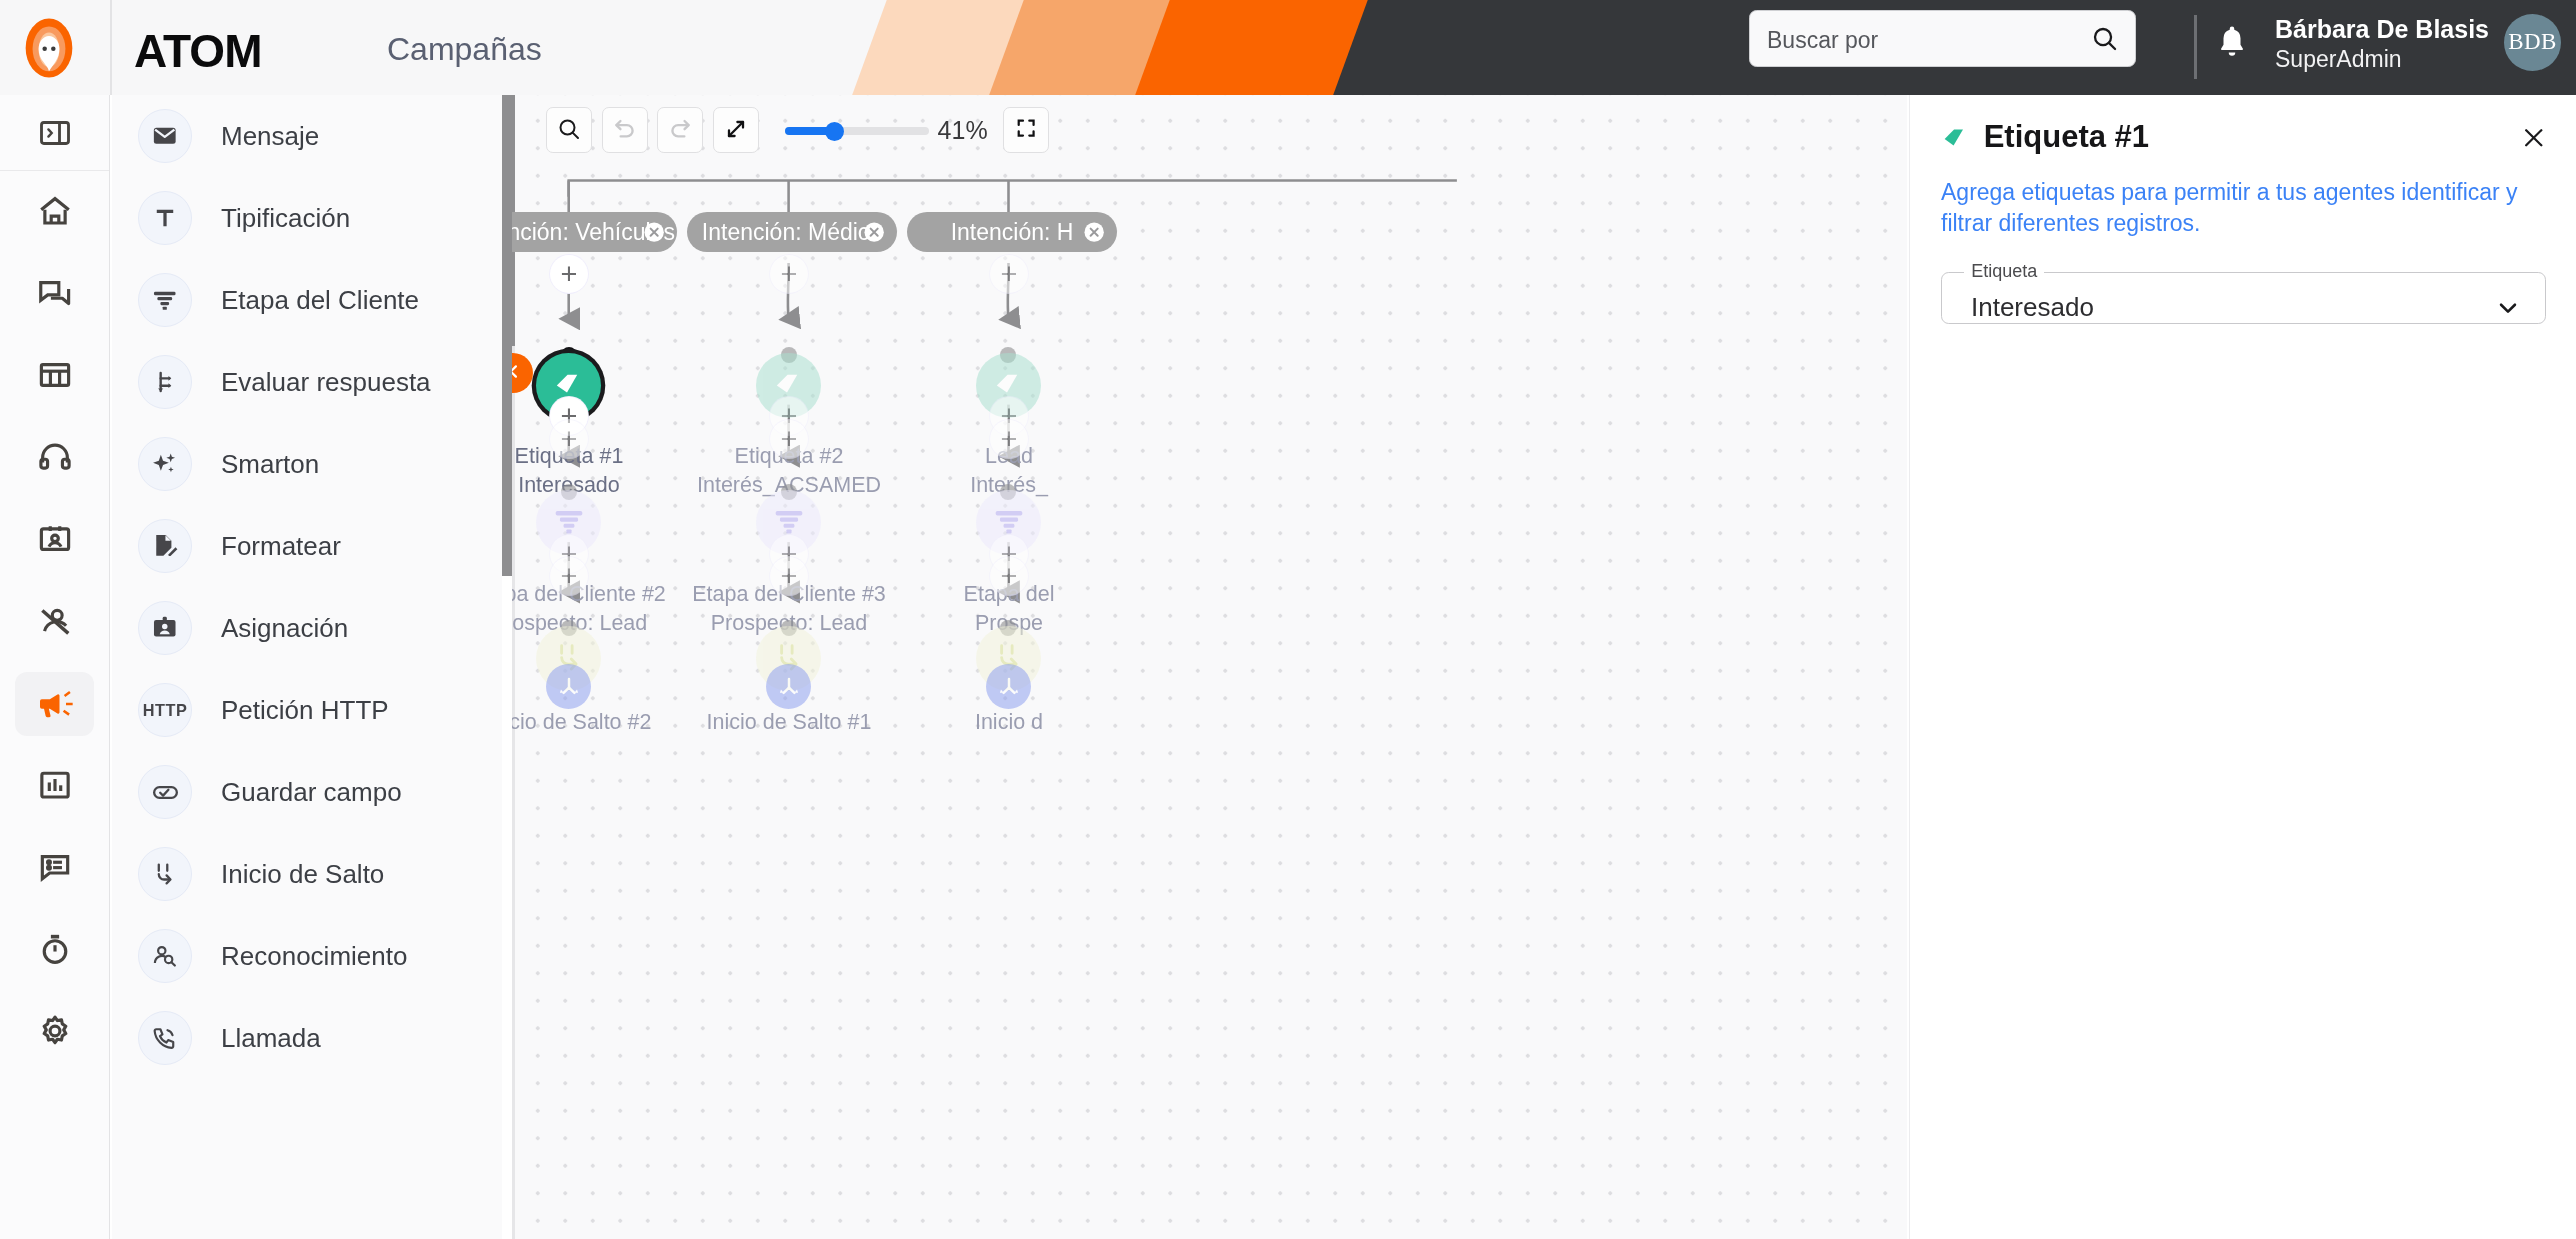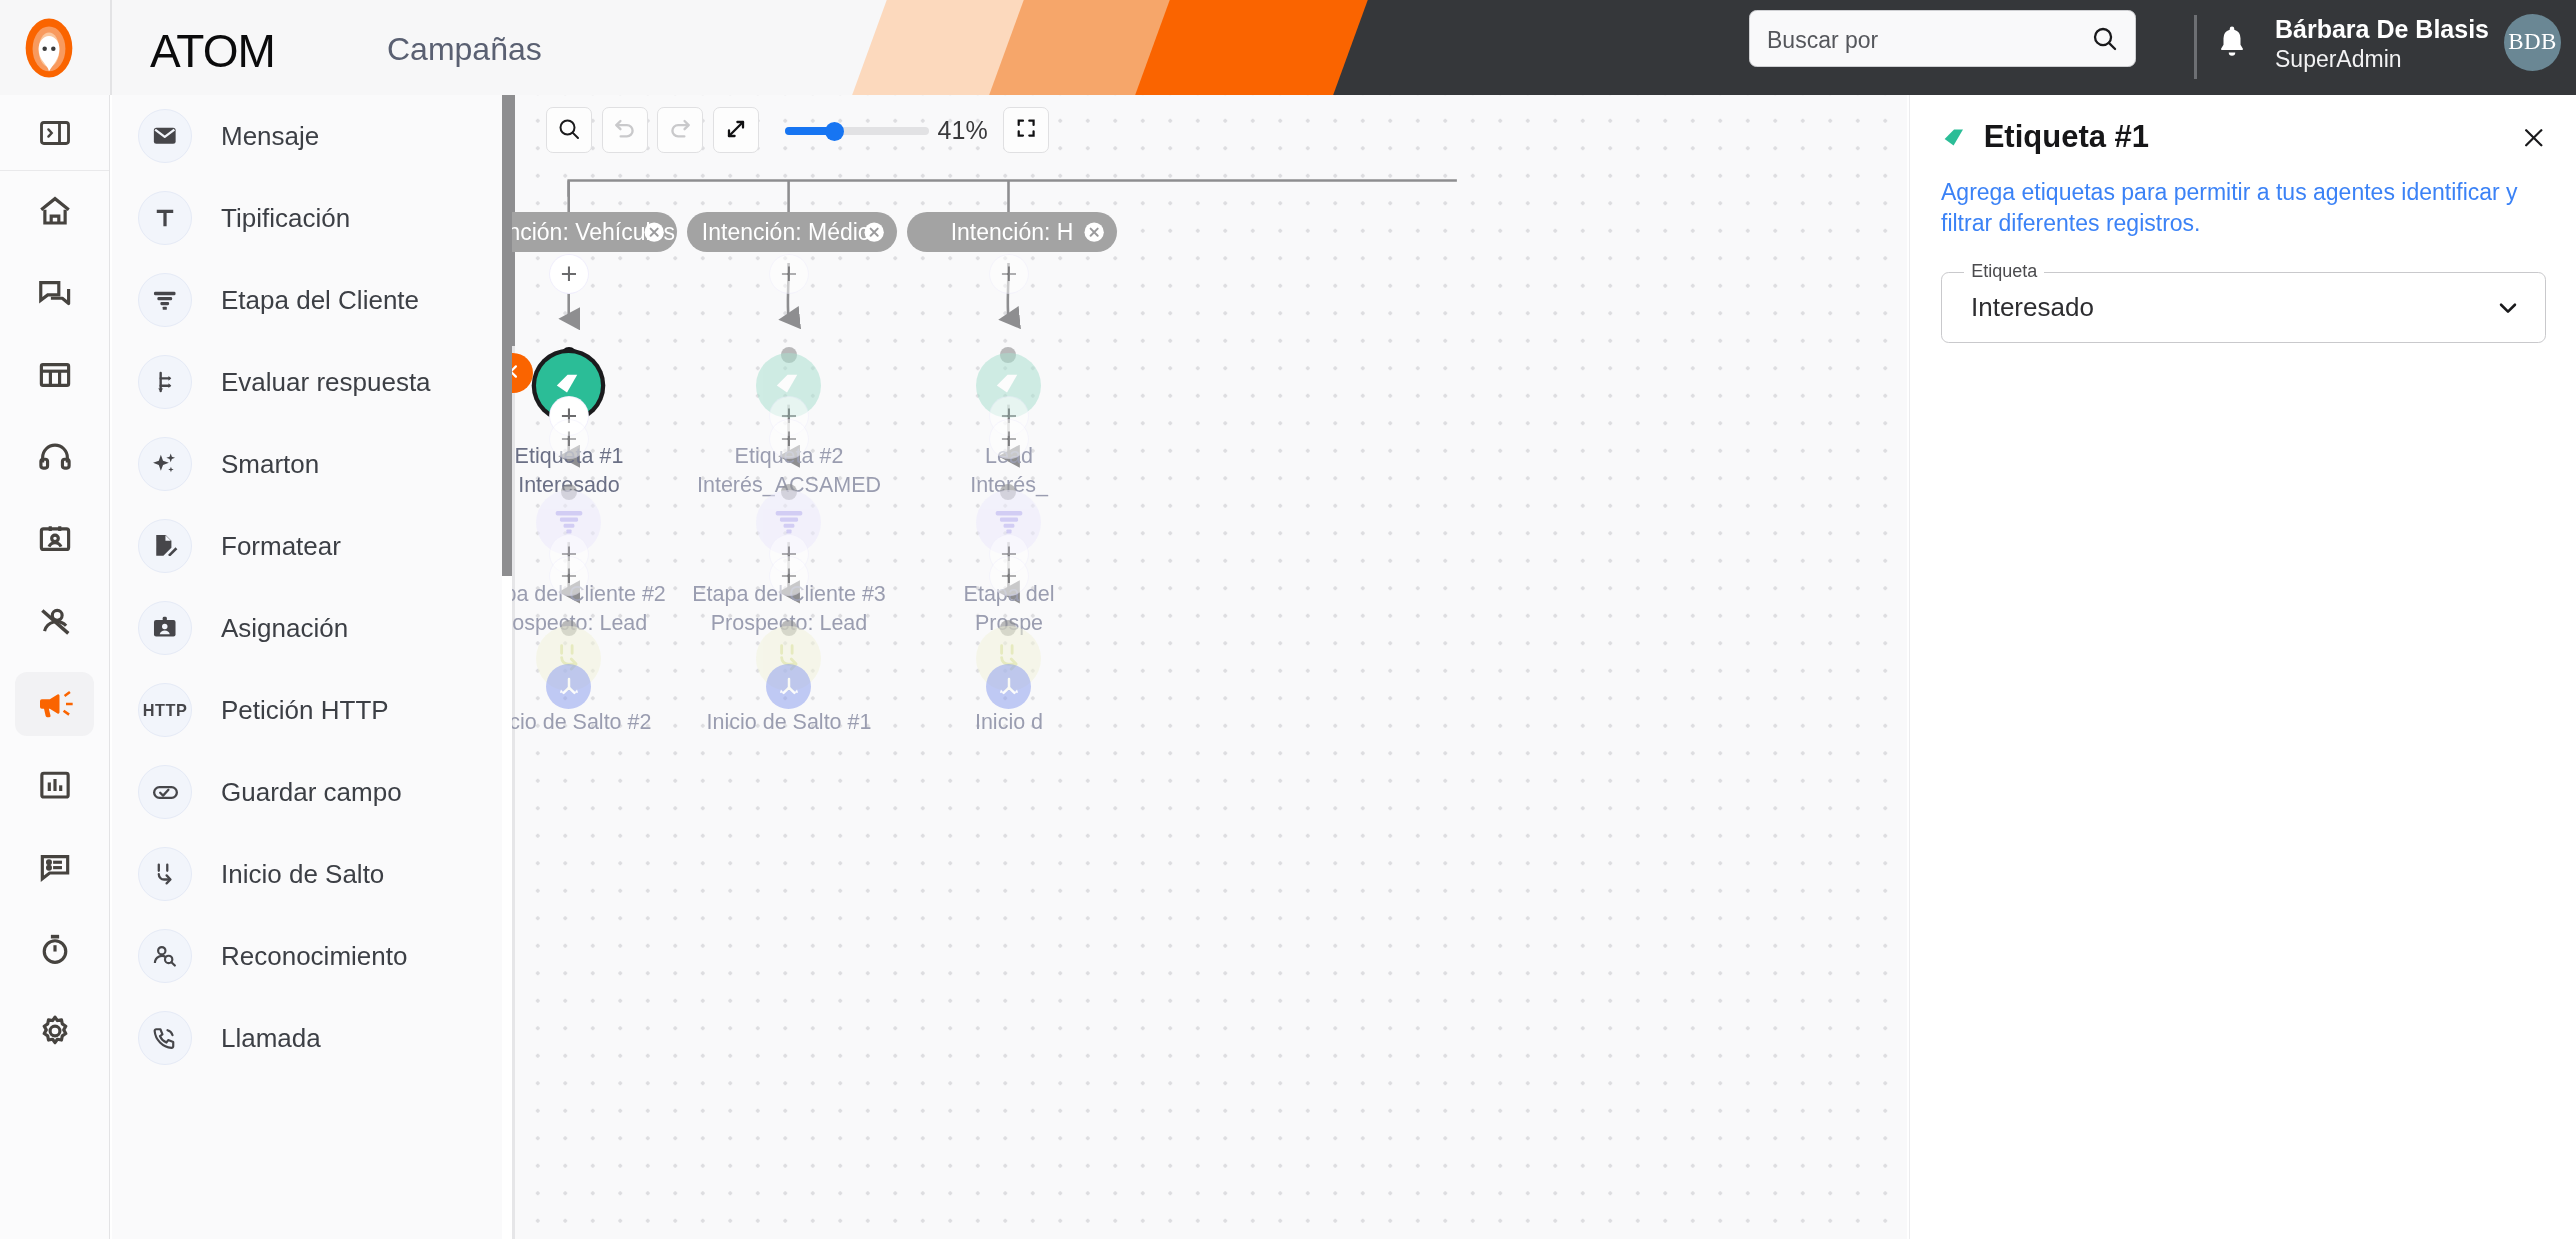--- a/index.html
+++ b/index.html
@@ -14,21 +14,21 @@
   
   .header { position: absolute; top: 0; left: 0; width: 2576px; height: 95px; background: #35373a; overflow: hidden; }
   .hdr-white { position: absolute; top: 0; left: 0; width: 894px; height: 95px; background: #f7f7f8; }
   .hdr-stripe { position: absolute; top: -26px; height: 155px; transform: skewX(-20deg); }
   .s1 { left: 868px; width: 172px; background: #fcd9bd; }
   .s2 { left: 1005px; width: 180px; background: #f6a66a; }
   .s3 { left: 1151px; width: 198px; background: #fa6400; }
   .hdr-logo-sep { position: absolute; left: 110px; top: 0; width: 1.7px; height: 95px; background: #e3e3e5; }
 
   .logo-mark { position: absolute; left: 17px; top: 15.5px; width: 64px; height: 64px; }
-  .brand { position: absolute; left: 150px; top: 24px; font-size: 46px; font-weight: 400; letter-spacing: -0.9px; color: #0b0b0c; font-family: "Liberation Sans", sans-serif; }
+  .brand { position: absolute; left: 134px; top: 24px; font-size: 46px; font-weight: 700; letter-spacing: -0.9px; color: #0b0b0c; font-family: "Liberation Sans", sans-serif; }
   .brand-sub { position: absolute; left: 387px; top: 31px; font-size: 32px; color: #5a6072; font-weight: 400; }
 
   .searchbox { position: absolute; left: 1749px; top: 9.5px; width: 387px; height: 57px; background: #f9f9fa; border: 0.9px solid #cfd0d3; border-radius: 7.7px; }
   .searchbox .ph { position: absolute; left: 17px; top: 16.3px; font-size: 23px; color: #55575c; }
   .searchbox .sicon { position: absolute; right: 17px; top: 14.6px; }
   .hdr-divider { position: absolute; left: 2194px; top: 14.6px; width: 2.6px; height: 64px; background: #6d6f73; }
   .bell { position: absolute; left: 2215px; top: 22.3px; }
   .user-name { position: absolute; left: 2275px; top: 14.6px; font-size: 25px; font-weight: 700; color: #ffffff; white-space: nowrap; }
   .user-role { position: absolute; left: 2275px; top: 46px; font-size: 23px; font-weight: 400; color: #f2f2f3; white-space: nowrap; }
   .avatar { position: absolute; left: 2504px; top: 13.7px; width: 57px; height: 57px; border-radius: 50%; background: #6a8794; color: #fff; font-size: 23px; display: flex; align-items: center; justify-content: center; letter-spacing: 0.4px; font-family: Liberation Serif, serif; }
@@ -84,21 +84,21 @@
 
   .faded { opacity: 0.52; }
 
   
   .rpanel { position: absolute; left: 1909px; top: 95px; width: 667px; height: 1145px; background: #ffffff; border-left: 0.9px solid #ececee; }
   .rp-head { position: absolute; left: 31px; top: 24px; display: flex; align-items: center; }
   .rp-tag { width: 29px; height: 29px; margin-right: 13.7px; }
   .rp-title { font-size: 31px; font-weight: 700; color: #161618; }
   .rp-close { position: absolute; right: 29px; top: 29px; }
   .rp-desc { position: absolute; left: 31px; top: 82px; width: 601px; font-size: 23px; line-height: 1.35; color: #3b82f6; }
-  .rp-field { position: absolute; left: 31px; top: 177px; width: 605px; height: 71px; border: 0.9px solid #c9c9cc; border-radius: 7.7px; }
+  .rp-field { position: absolute; left: 31px; top: 177px; width: 605px; height: 52px; border: 0.9px solid #c9c9cc; border-radius: 7.7px; }
   .rp-field-legend { position: absolute; left: 22.3px; top: -12px; background: #ffffff; padding: 0 6.9px; font-size: 18px; color: #4b4b4e; }
   .rp-field-val { position: absolute; left: 29px; top: 19px; font-size: 26px; color: #2d2d30; }
   .rp-field-chev { position: absolute; right: 24px; top: 22.3px; }
 </style>
 </head>
 <body>
 
 <div class="header">
   <div class="hdr-white"></div>
   <div class="hdr-stripe s1"></div>

